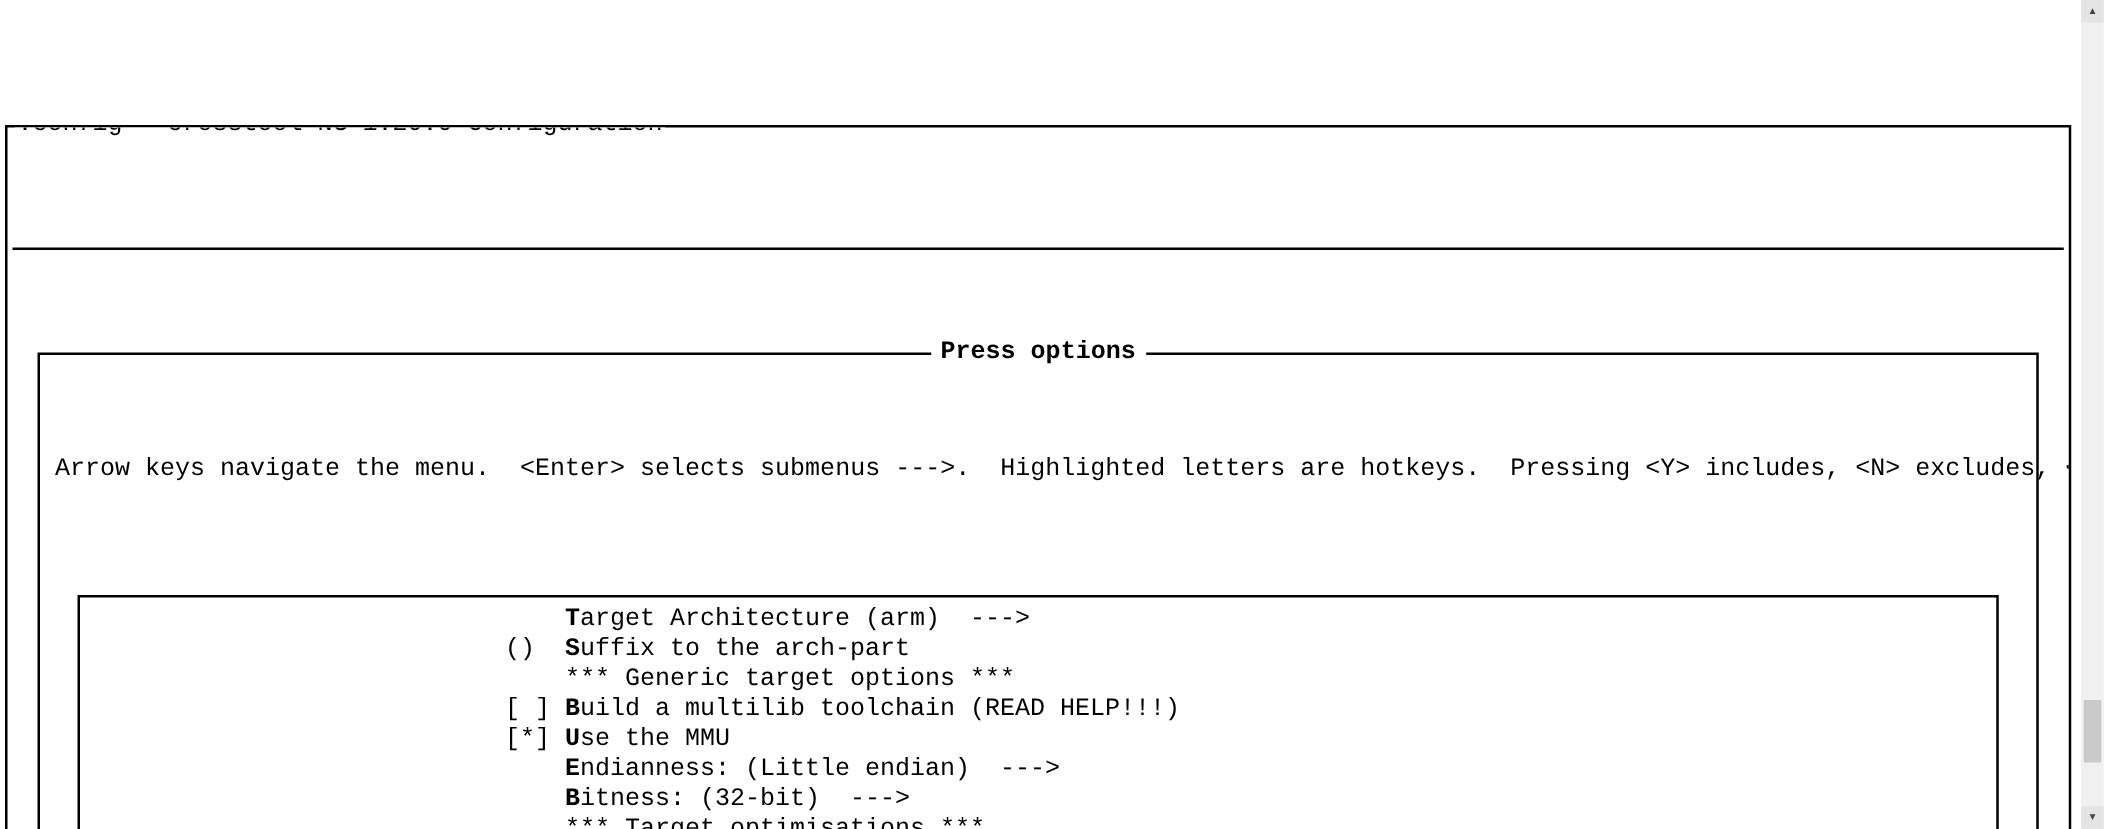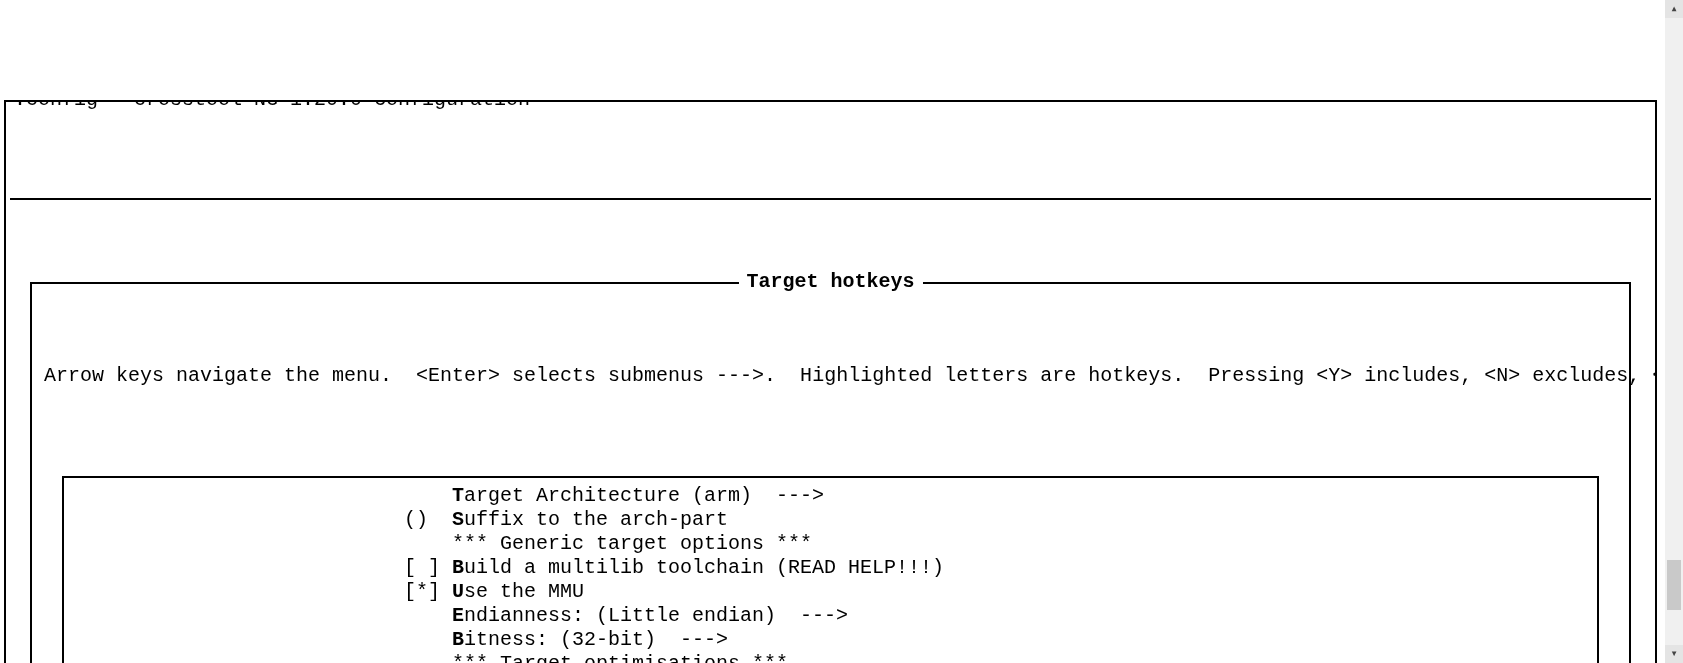--- a/index.html
+++ b/index.html
@@ -22,21 +22,21 @@
 </head>
 <body>
 
 
 
 <div class="window">
   <div class="titlebar">.config - crosstool-NG 1.20.0 Configuration</div>
   <div class="hr"></div>
 
   <div class="outer-box">
-    <div class="box-title">Target hotkeys</div>
+    <div class="box-title">Press options</div>
     <div class="help">Arrow keys navigate the menu.  &lt;Enter&gt; selects submenus ---&gt;.  Highlighted letters are hotkeys.  Pressing &lt;Y&gt; includes, &lt;N&gt; excludes, &lt;M&gt; modularizes features.  Press &lt;Esc&gt;&lt;Esc&gt; to exit, &lt;?&gt; for Help, &lt;/&gt; for Search.  Legend: [*] built-in  [ ] excluded  &lt;M&gt; module  &lt; &gt; module capable</div>
 
     <div class="menu-box" id="menu-box"><div class="menu-row"><span class="mark">    </span><span><span></span><span class="hk">T</span><span>arget Architecture (arm)  ---&gt;</span></span></div><div class="menu-row"><span class="mark">()  </span><span><span></span><span class="hk">S</span><span>uffix to the arch-part</span></span></div><div class="menu-row"><span class="mark">    </span><span>*** Generic target options ***</span></div><div class="menu-row"><span class="mark">[ ] </span><span><span></span><span class="hk">B</span><span>uild a multilib toolchain (READ HELP!!!)</span></span></div><div class="menu-row"><span class="mark">[*] </span><span><span></span><span class="hk">U</span><span>se the MMU</span></span></div><div class="menu-row"><span class="mark">    </span><span><span></span><span class="hk">E</span><span>ndianness: (Little endian)  ---&gt;</span></span></div><div class="menu-row"><span class="mark">    </span><span><span></span><span class="hk">B</span><span>itness: (32-bit)  ---&gt;</span></span></div><div class="menu-row"><span class="mark">    </span><span>*** Target optimisations ***</span></div></div>
 
     
   </div>
 </div>
 
 <div class="scroll">
   <div class="up">▴</div>

